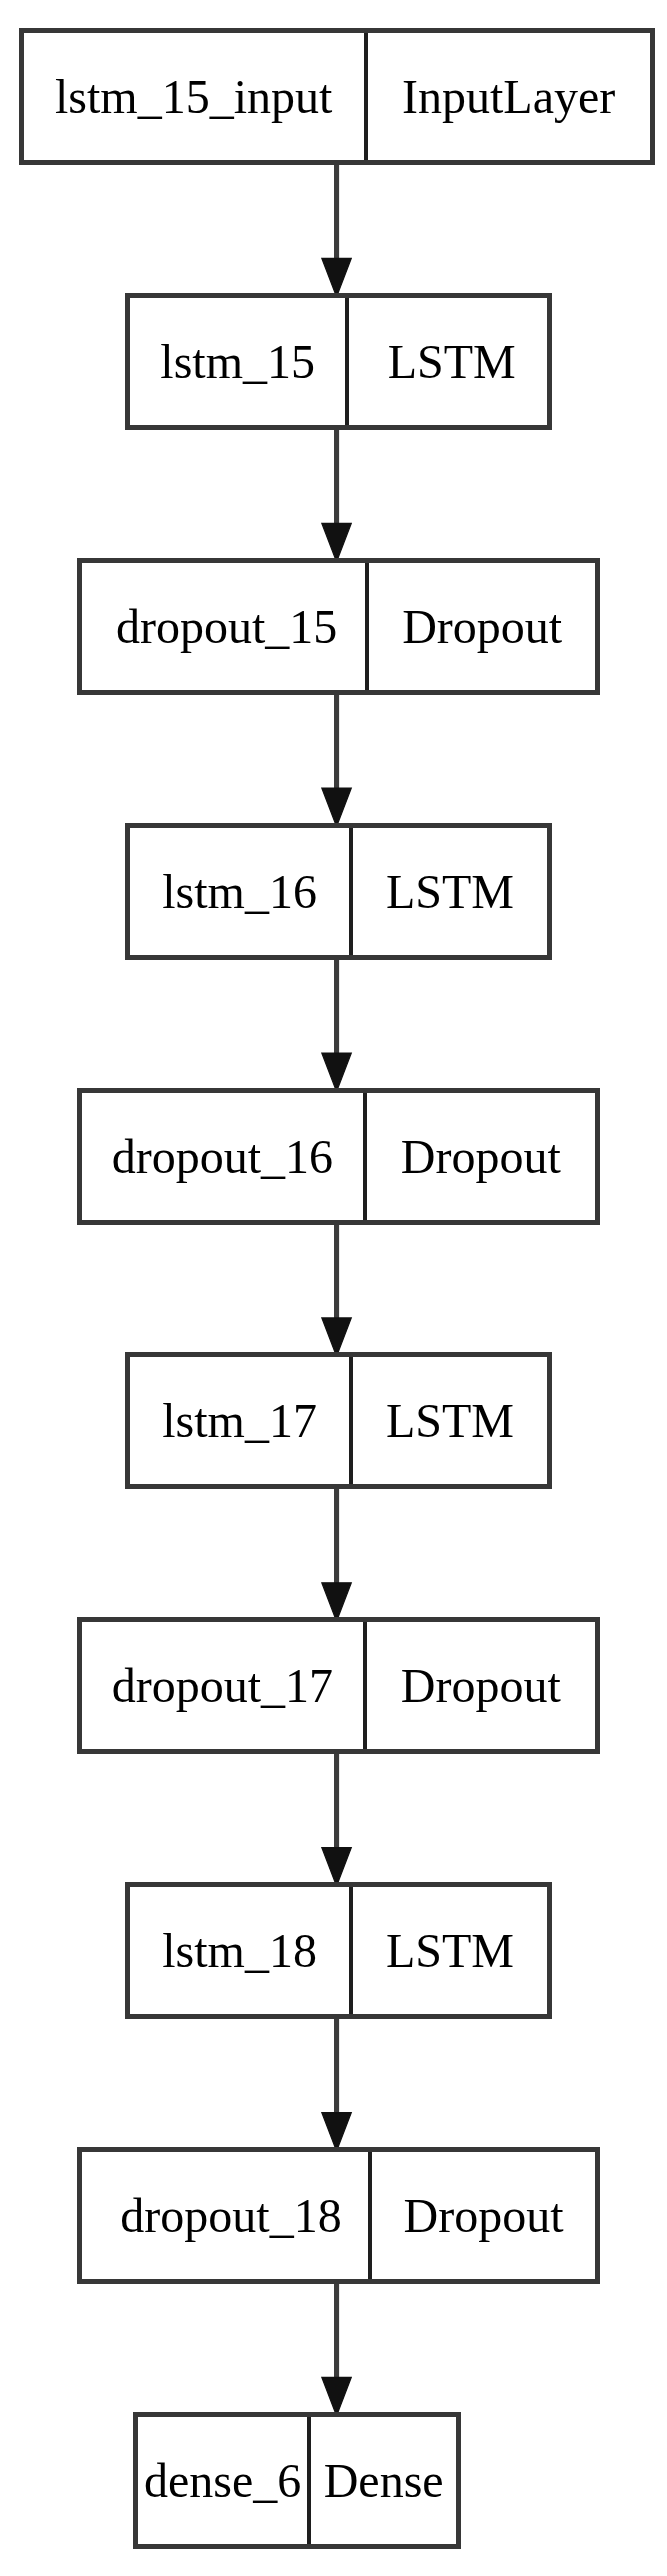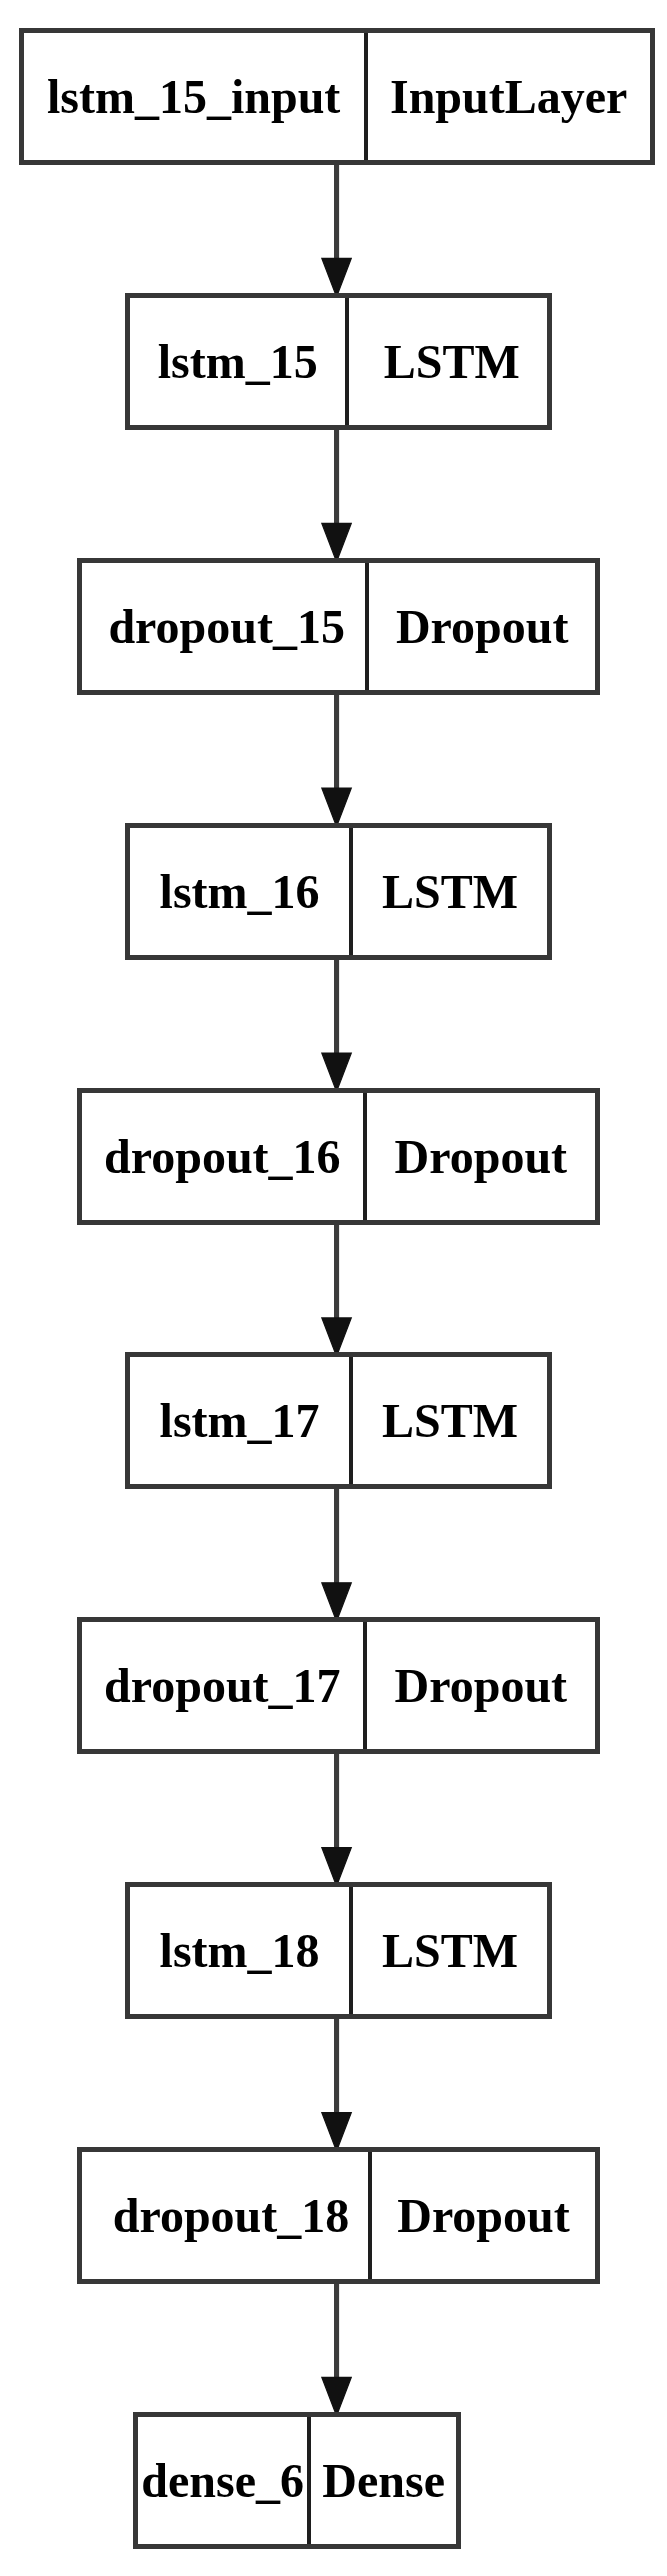--- a/index.html
+++ b/index.html
@@ -7,21 +7,20 @@
     padding: 0;
     background: #ffffff;
   }
   .canvas {
     position: relative;
     width: 668px;
     height: 2576px;
     background: #ffffff;
     font-family: "Liberation Serif", serif;
     overflow: hidden;
-    font-weight: bold;
   }
   .edges-layer {
     position: absolute;
     left: 0;
     top: 0;
     width: 668px;
     height: 2576px;
   }
   .node {
     position: absolute;

